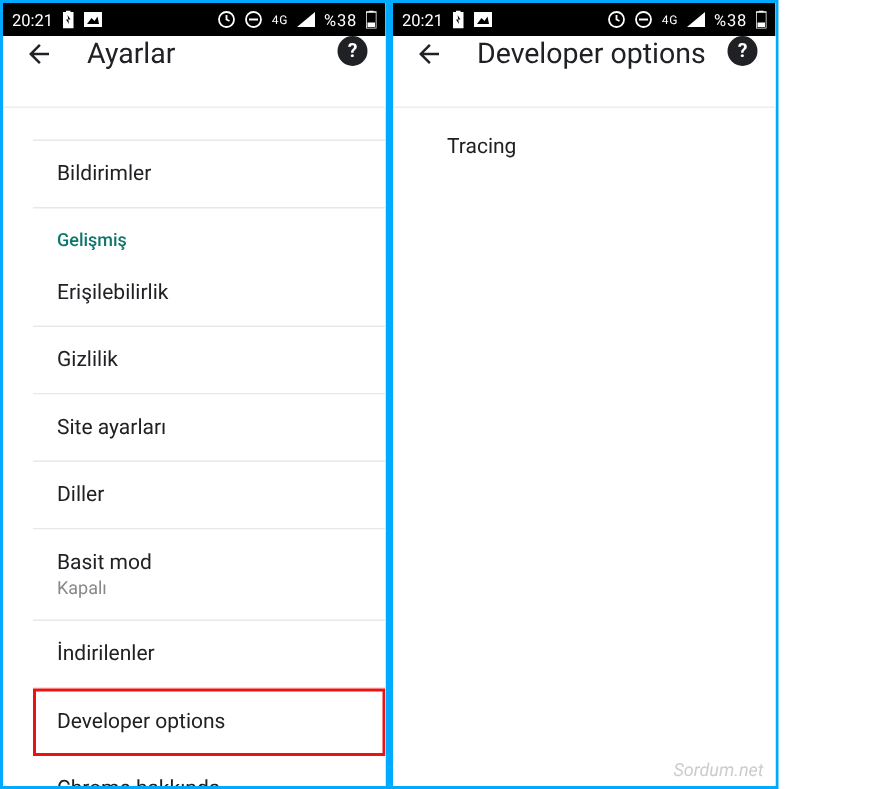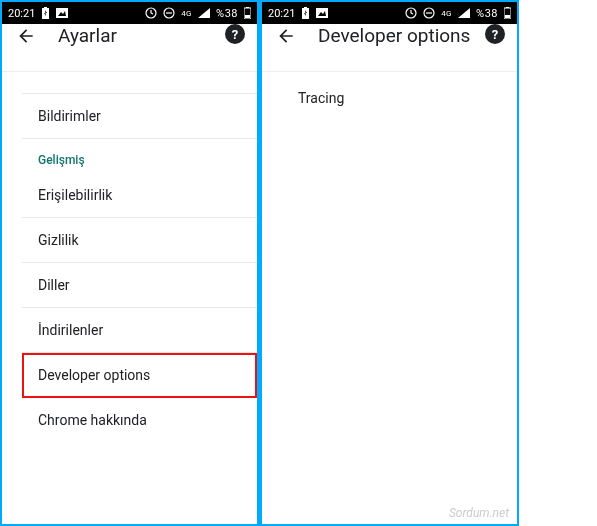--- a/index.html
+++ b/index.html
@@ -197,21 +197,28 @@
         <span>Bildirimler</span>
       </div>
       <div class="section-header">Gelişmiş</div>
       <div class="list-item">
         <span>Erişilebilirlik</span>
       </div>
       <div class="list-item">
         <span>Gizlilik</span>
       </div>
       <div class="list-item">
+        <span>Site ayarları</span>
+      </div>
+      <div class="list-item">
         <span>Diller</span>
+      </div>
+      <div class="list-item">
+        <span>Basit mod</span>
+        <div class="sub">Kapalı</div>
       </div>
       <div class="list-item">
         <span>İndirilenler</span>
       </div>
       <div class="list-item highlighted">
         <span>Developer options</span>
       </div>
       <div class="list-item" style="border-bottom:none;">
         <span>Chrome hakkında</span>
       </div>

